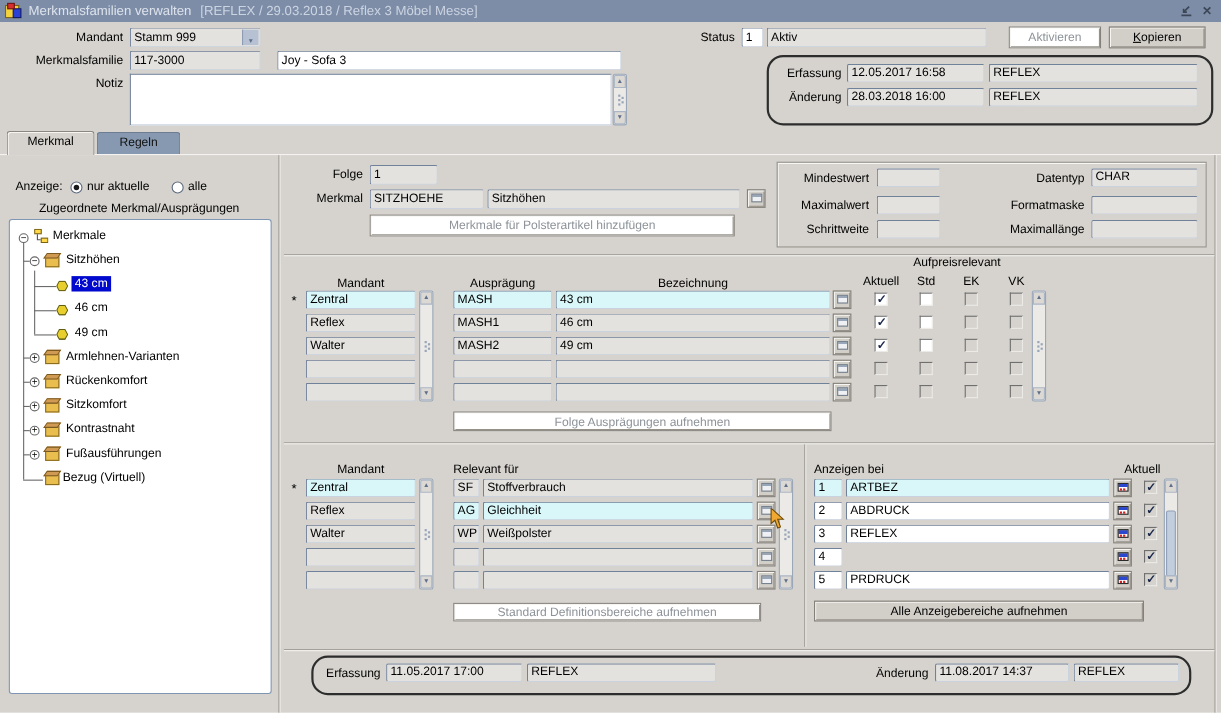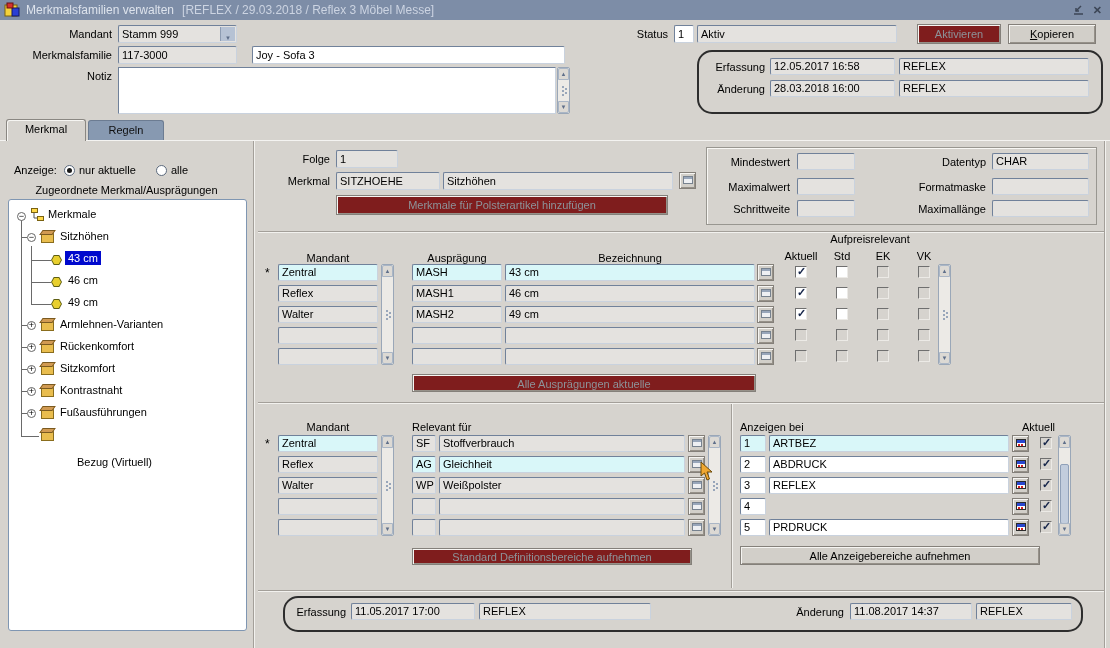--- a/index.html
+++ b/index.html
@@ -13,21 +13,21 @@
   .fld{position:absolute;box-sizing:border-box;height:18px;background:#e4e2df;
        border:1px solid;border-color:#70819a #c9d2de #c9d2de #70819a;border-radius:2px;
        padding:2px 3px 0 3px;font-size:11px;white-space:nowrap;overflow:hidden;}
   .fld.white{background:#ffffff;}
   .fld.hl{background:#d9f7f9;}
   .fld.h17{height:17px;padding-top:1px;}
   
   .btn{position:absolute;box-sizing:border-box;background:#d2cfc9;border:1px solid #84807a;
        box-shadow:inset 1px 1px 0 #f6f5f2, inset -1px -1px 0 #969189;
        font-size:11px;text-align:center;padding-top:3px;cursor:default;white-space:nowrap;}
-  .btn.dis{color:#8d9399;background:#7f1d1d;}
+  .btn.dis{color:#8d9399;background:#ffffff;}
   .btn.kopi::first-letter{text-decoration:underline;}
   
   .combo-arrow{position:absolute;right:1px;top:1px;bottom:1px;width:14px;background:#b6c2d4;
        border-left:1px solid #8d9cb2;text-align:center;}
   .combo-arrow::after{content:"▼";font-size:6px;color:#5f6f8a;position:relative;top:3px;}
   
   .gh{position:absolute;height:0;border-top:1px solid #a39f99;border-bottom:1px solid #f2f1ee;}
   .gv{position:absolute;width:0;border-left:1px solid #a39f99;border-right:1px solid #f2f1ee;}
   .groupbox{position:absolute;border:1px solid #989690;box-shadow:inset 1px 1px 0 #f8f7f4;}
   .roundbox{position:absolute;border:2px solid #2d2d2d;border-radius:15px;background:transparent;}
@@ -218,21 +218,21 @@
       <span class="boxicon" style="left:32px;top:5px;"></span>
       <span class="tlabel" style="left:48px;top:1px;">Fußausführungen</span>
     </div>
     <div class="trow" style="left:0;top:182px;width:235px;">
       <span class="th plus" style="left:18px;top:5px;"></span>
       <span class="boxicon" style="left:32px;top:5px;"></span>
       <span class="tlabel" style="left:48px;top:1px;">Kontrastnaht</span>
     </div>
     <div class="trow" style="left:0;top:226px;width:235px;">
       <span class="boxicon" style="left:32px;top:5px;"></span>
-      <span class="tlabel" style="left:65px;top:1px;margin-top:28px;">Bezug (Virtuell)</span>
+      <span class="tlabel" style="left:45px;top:1px;">Bezug (Virtuell)</span>
     </div>
   </div>
 
   <div class="lbl-r" style="left:270px;width:60px;top:153px;">Folge</div>
   <div class="fld" style="left:336px;top:150px;width:62px;">1</div>
   <div class="lbl-r" style="left:270px;width:60px;top:175px;">Merkmal</div>
   <div class="fld" style="left:336px;top:172px;width:104px;">SITZHOEHE</div>
   <div class="fld" style="left:443px;top:172px;width:230px;">Sitzhöhen</div>
   <div class="lov" style="left:679px;top:172px;">
       <i></i>
@@ -324,21 +324,21 @@
   <span class="cb dis" style="left:795px;top:350px;"></span>
   <span class="cb dis" style="left:836px;top:350px;"></span>
   <span class="cb dis" style="left:877px;top:350px;"></span>
   <span class="cb dis" style="left:918px;top:350px;"></span>
 
   <div class="sb" style="left:938px;top:264px;height:101px;">
     <span class="ar up"></span>
     <span class="grip"></span>
     <span class="ar dn"></span>
   </div>
-  <div class="btn dis" style="left:412px;top:374px;width:344px;height:18px;">Alle Ausprägungen aktuelle</div>
+  <div class="btn dis" style="left:412px;top:374px;width:344px;height:18px;">Folge Ausprägungen aufnehmen</div>
 
   <div class="gh" style="left:258px;top:402px;width:846px;"></div>
   <div class="gv" style="left:731px;top:404px;height:184px;"></div>
 
   <div class="lbl ctr" style="left:278px;width:100px;top:421px;">Mandant</div>
   <div class="star" style="left:265px;top:437px;">*</div>
   <div class="fld h17 hl" style="left:278px;top:435px;width:100px;">Zentral</div>
   <div class="fld h17" style="left:278px;top:456px;width:100px;">Reflex</div>
   <div class="fld h17" style="left:278px;top:477px;width:100px;">Walter</div>
   <div class="fld h17" style="left:278px;top:498px;width:100px;"></div>

